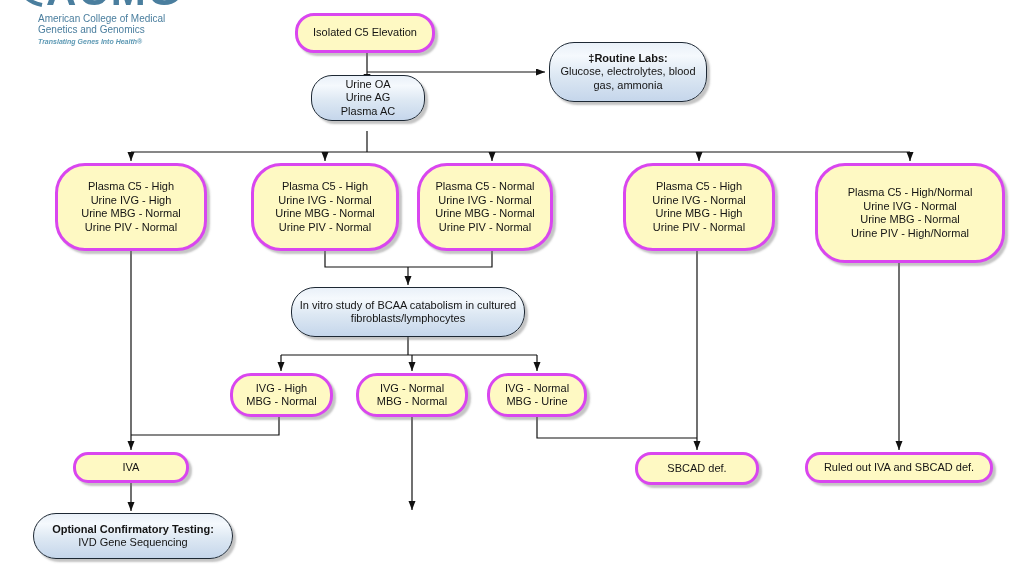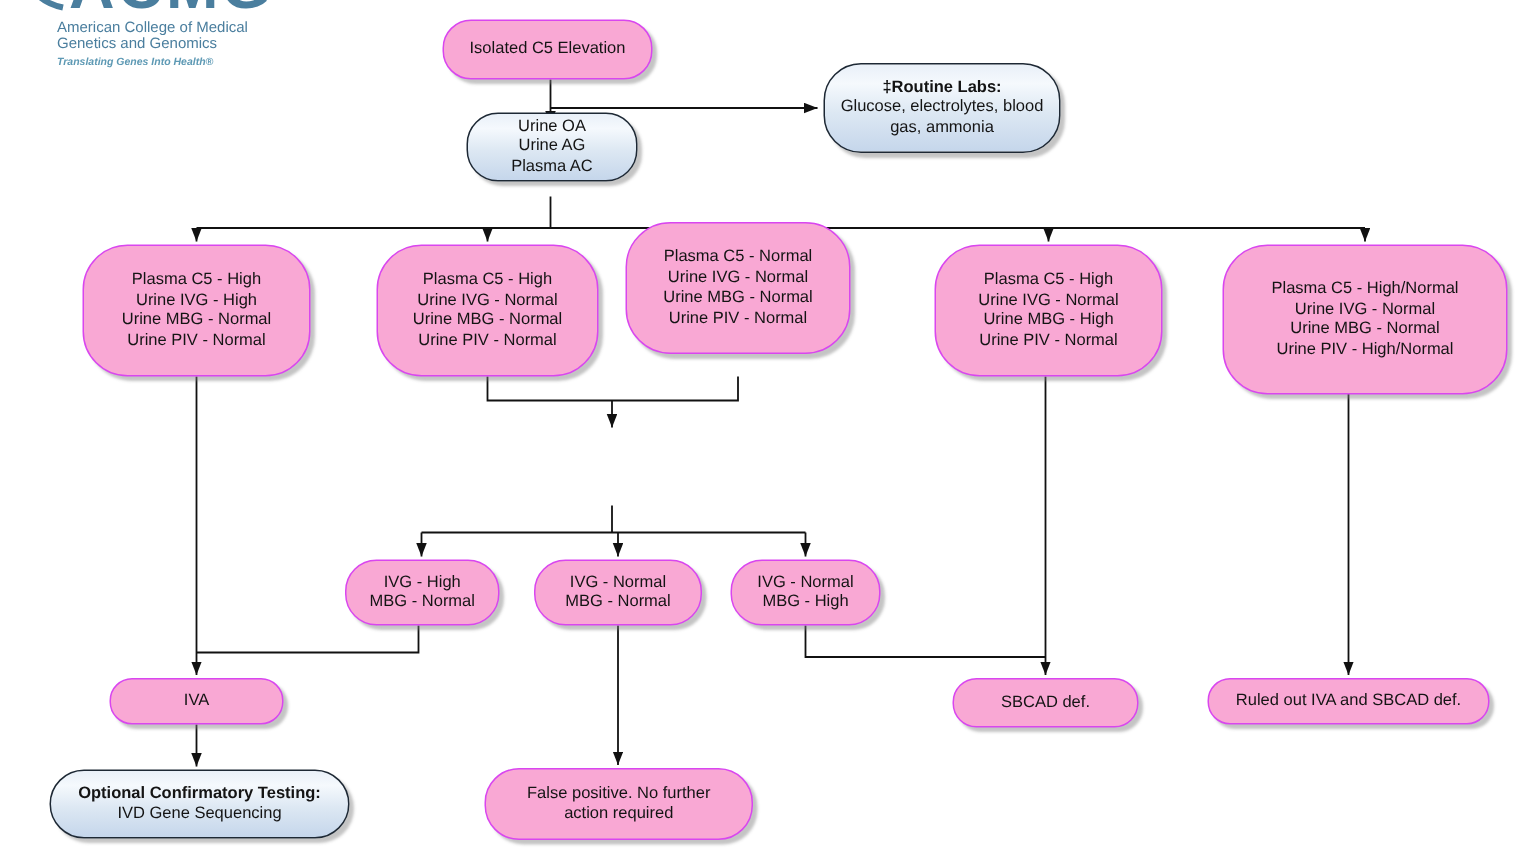--- a/index.html
+++ b/index.html
@@ -3,22 +3,22 @@
 <meta charset="utf-8">
 <style>
   html,body { margin:0; padding:0; background:#ffffff; }
   #canvas {
     position:relative; width:1010px; height:572px; background:#ffffff;
     font-family:"Liberation Sans", sans-serif; overflow:hidden;
   }
   .node {
     position:absolute; z-index:2; display:flex; flex-direction:column;
     align-items:center; justify-content:center; text-align:center;
-    font-size:11px; line-height:13.5px; color:#141414; background:#f9a8d4;
-    border:1px solid #d946ef; box-shadow:3px 3px 2px rgba(125,125,125,0.45);
+    font-size:11px; line-height:13.5px; color:#141414; background:#fef9c3;
+    border:3px solid #d946ef; box-shadow:3px 3px 2px rgba(125,125,125,0.45);
     box-sizing:border-box; padding:2px;
   }
   .node.blue {
     background:linear-gradient(180deg,#e9f0f8 0%,#f5f9fd 22%,#dde8f3 55%,#c5d6eb 100%);
     border:1px solid #1d2834;
   }
   .nline { white-space:nowrap; }
   .bold { font-weight:bold; }
   #connectors { position:absolute; left:0; top:0; z-index:1; pointer-events:none; }
   
@@ -103,72 +103,72 @@
     <div class="nline">Urine PIV - Normal</div>
   </div>
 
   <div class="node" style="left:251px;top:163px;width:148px;height:88px;border-radius:30px">
     <div class="nline">Plasma C5 - High</div>
     <div class="nline">Urine IVG - Normal</div>
     <div class="nline">Urine MBG - Normal</div>
     <div class="nline">Urine PIV - Normal</div>
   </div>
 
-  <div class="node" style="left:417px;top:148px;width:150px;height:88px;border-radius:30px">
+  <div class="node" style="left:417px;top:163px;width:136px;height:88px;border-radius:30px">
     <div class="nline">Plasma C5 - Normal</div>
     <div class="nline">Urine IVG - Normal</div>
     <div class="nline">Urine MBG - Normal</div>
     <div class="nline">Urine PIV - Normal</div>
   </div>
 
   <div class="node" style="left:623px;top:163px;width:152px;height:88px;border-radius:30px">
     <div class="nline">Plasma C5 - High</div>
     <div class="nline">Urine IVG - Normal</div>
     <div class="nline">Urine MBG - High</div>
     <div class="nline">Urine PIV - Normal</div>
   </div>
 
   <div class="node" style="left:815px;top:163px;width:190px;height:100px;border-radius:30px">
     <div class="nline">Plasma C5 - High/Normal</div>
     <div class="nline">Urine IVG - Normal</div>
     <div class="nline">Urine MBG - Normal</div>
     <div class="nline">Urine PIV - High/Normal</div>
   </div>
 
+  <div class="node blue" style="left:291px;top:287px;width:234px;height:50px;border-radius:24px">
+    <div class="nline">In vitro study of BCAA catabolism in cultured</div>
+    <div class="nline">fibroblasts/lymphocytes</div>
+  </div>
 
   <div class="node" style="left:230px;top:373px;width:103px;height:44px;border-radius:21px">
     <div class="nline">IVG - High</div>
     <div class="nline">MBG - Normal</div>
   </div>
 
   <div class="node" style="left:356px;top:373px;width:112px;height:44px;border-radius:21px">
     <div class="nline">IVG - Normal</div>
     <div class="nline">MBG - Normal</div>
   </div>
 
   <div class="node" style="left:487px;top:373px;width:100px;height:44px;border-radius:21px">
     <div class="nline">IVG - Normal</div>
-    <div class="nline">MBG - High</div>
+    <div class="nline">MBG - Urine</div>
   </div>
 
   <div class="node" style="left:73px;top:452px;width:116px;height:31px;border-radius:15px">
     <div class="nline">IVA</div>
   </div>
 
   <div class="node" style="left:635px;top:452px;width:124px;height:33px;border-radius:16px">
     <div class="nline">SBCAD def.</div>
   </div>
 
   <div class="node blue" style="left:33px;top:513px;width:200px;height:46px;border-radius:23px">
     <div class="nline bold">Optional Confirmatory Testing:</div>
     <div class="nline">IVD Gene Sequencing</div>
   </div>
 
   <div class="node" style="left:805px;top:452px;width:188px;height:31px;border-radius:15px">
     <div class="nline">Ruled out IVA and SBCAD def.</div>
   </div>
 
-  <div class="node" style="left:323px;top:512px;width:179px;height:48px;border-radius:23px">
-    <div class="nline">False positive. No further</div>
-    <div class="nline">action required</div>
-  </div>
 
 </div>
 
 </body></html>

